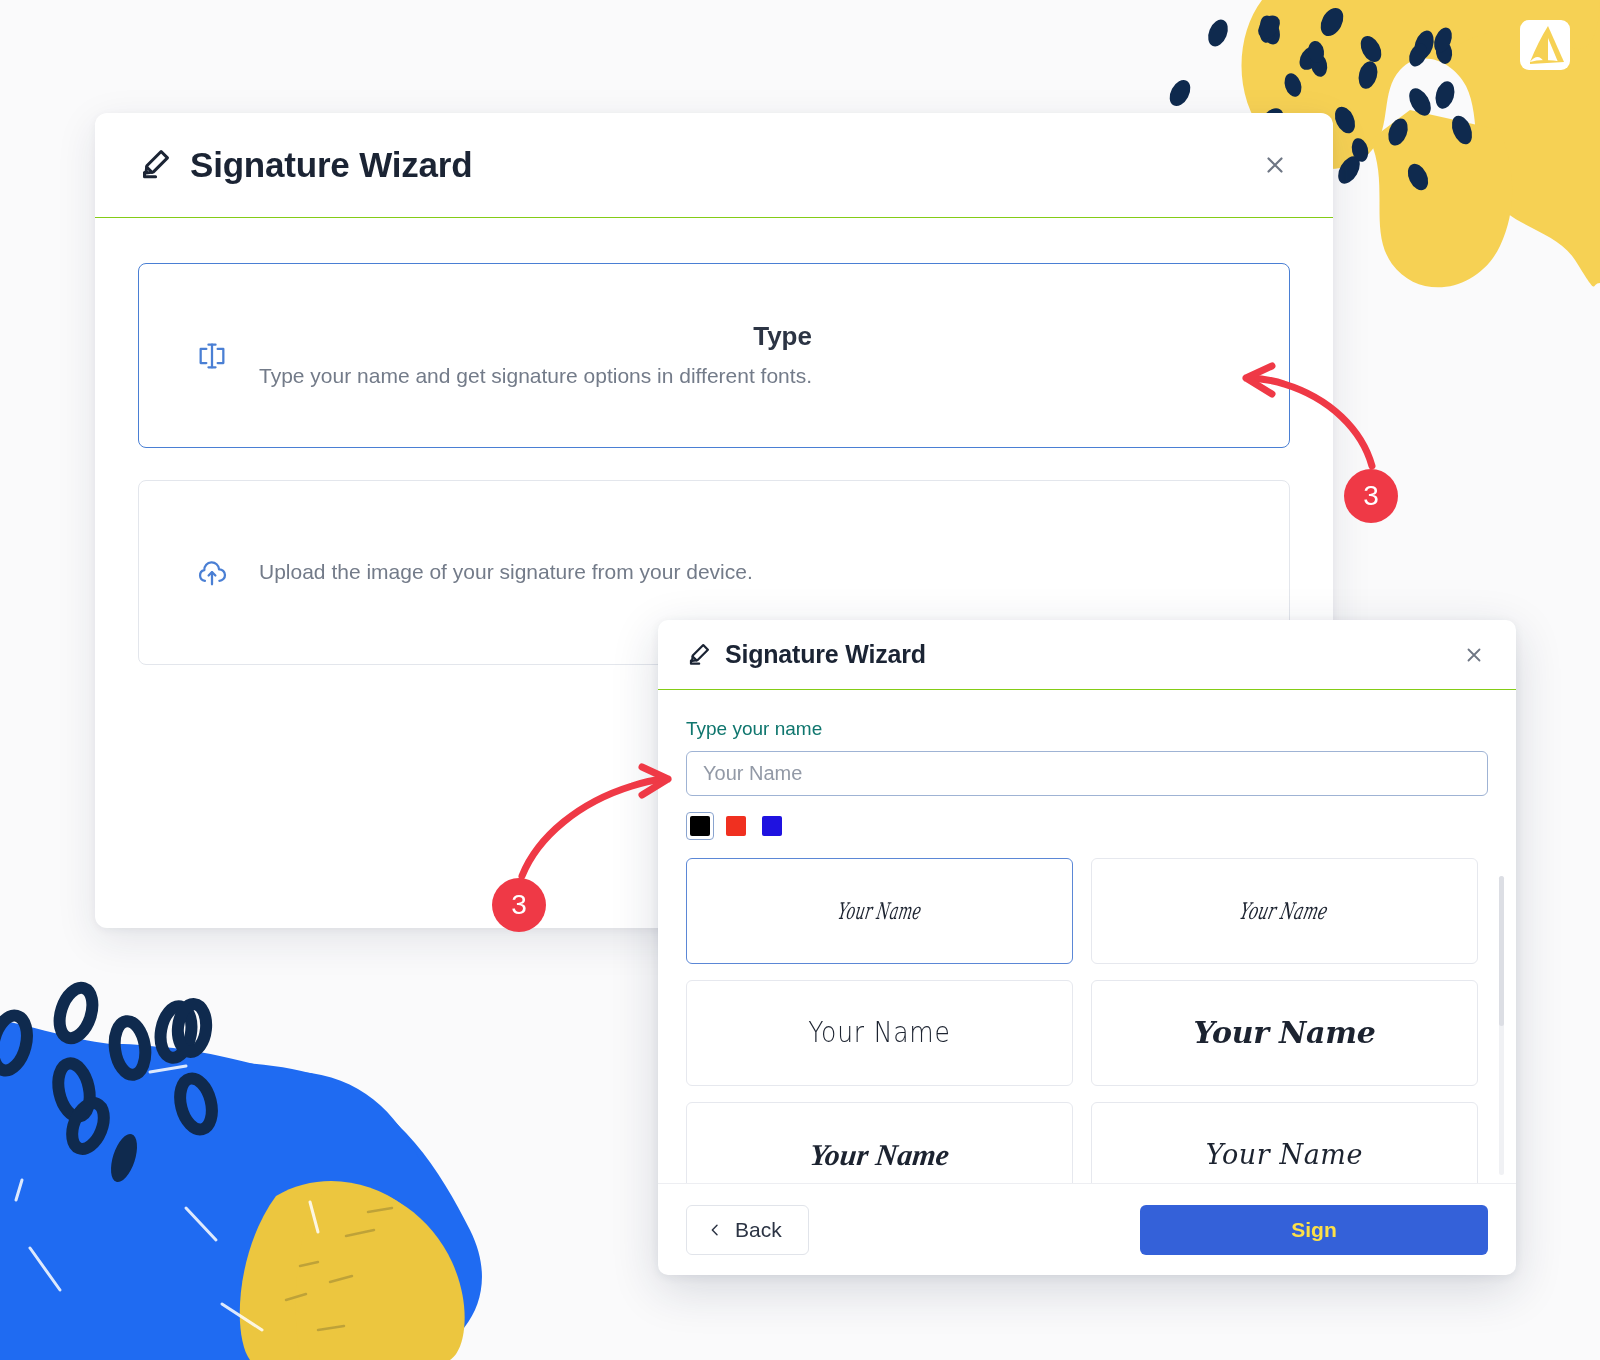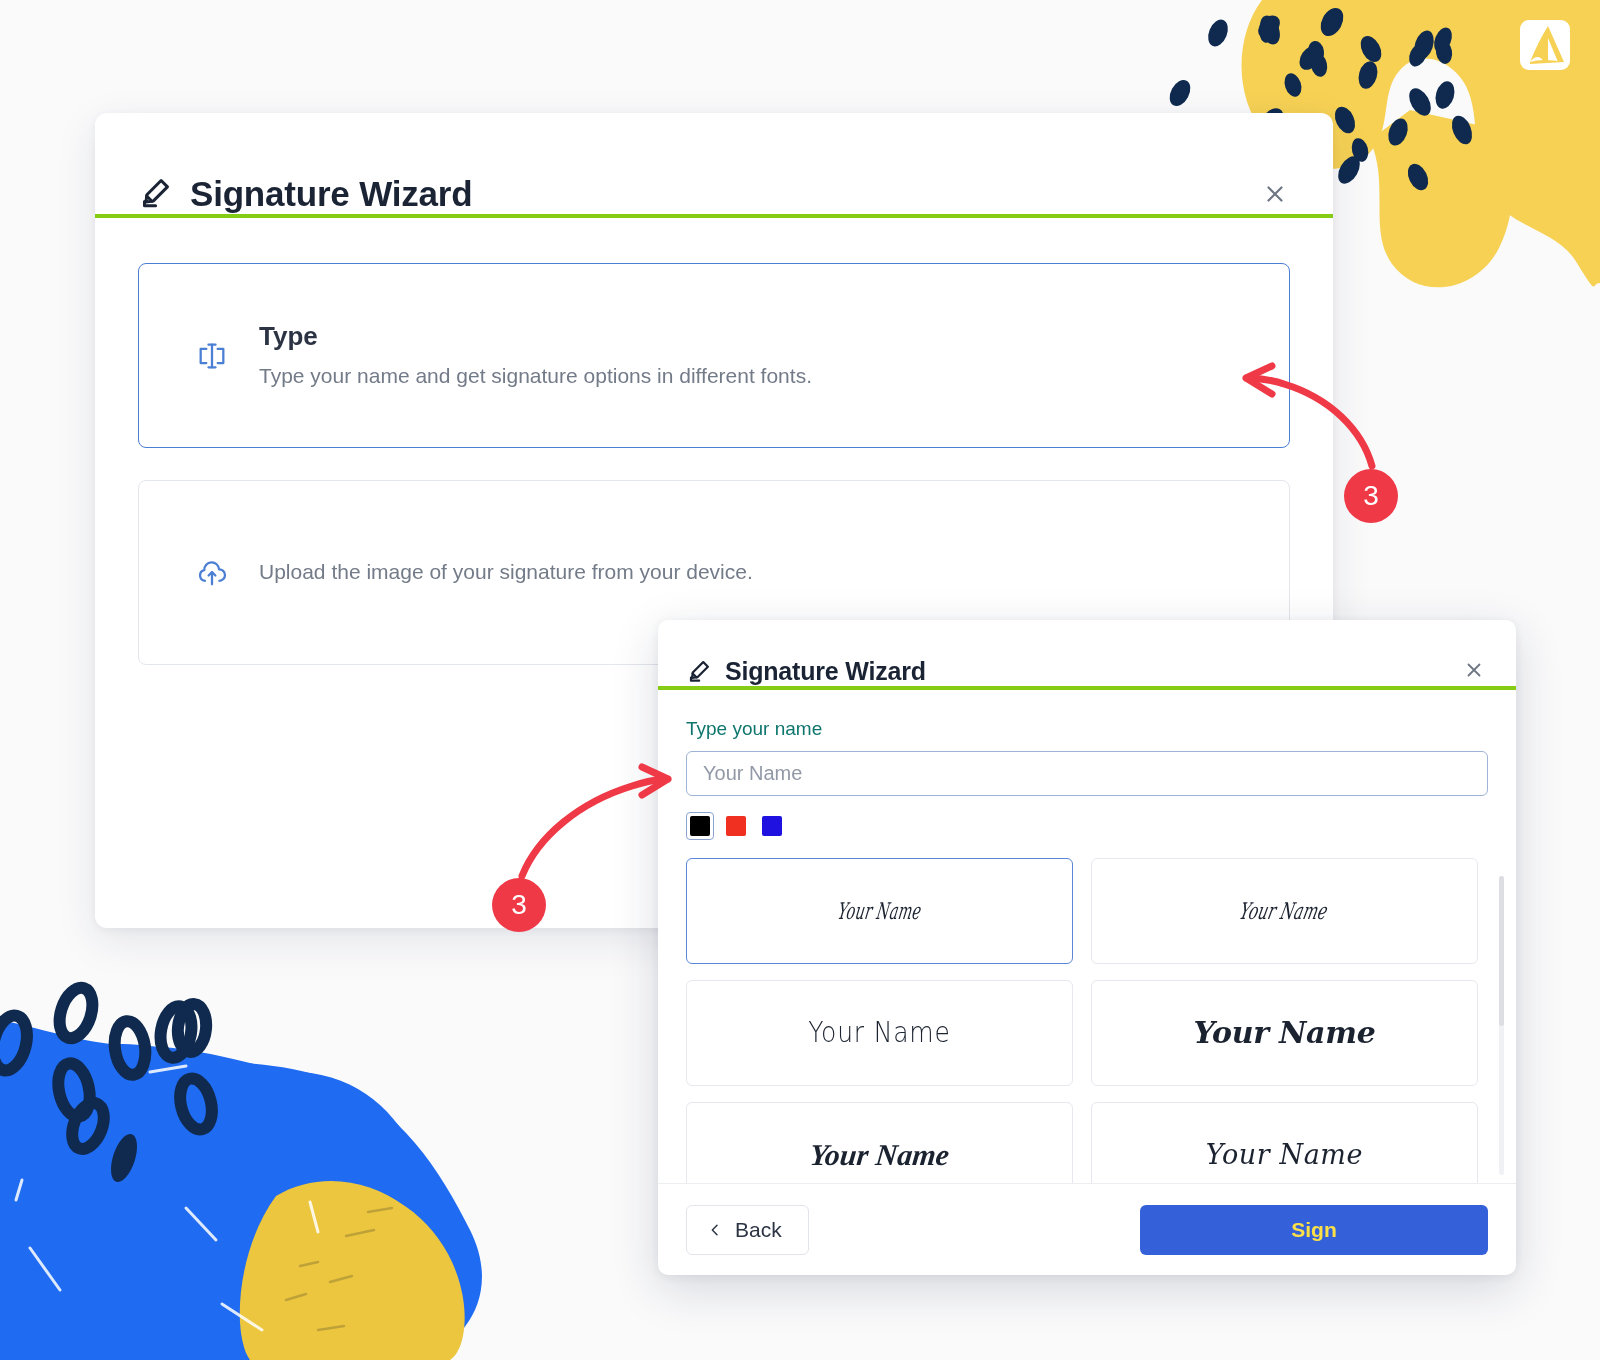--- a/index.html
+++ b/index.html
@@ -65,22 +65,22 @@
     border-radius: 10px;
     box-shadow: 0 14px 48px rgba(25, 38, 68, 0.16), 0 2px 10px rgba(25,38,68,0.07);
     z-index: 4;
     overflow: hidden;
     display: flex;
     flex-direction: column;
   }
 
   .dlg-header {
     display: flex;
-    align-items: flex-end;
-    border-bottom: 4px solid #84cc16;
+    align-items: center;
+    border-bottom: 1px solid #84cc16;
     flex: none;
   }
 
   .dialog-primary .dlg-header {
     height: 105px;
     padding: 0 38px 0 40px;
   }
 
   .dialog-secondary .dlg-header {
     height: 70px;
@@ -131,20 +131,21 @@
     display: flex;
     align-items: center;
     gap: 26px;
     border: 1px solid #e3e6ec;
     border-radius: 8px;
     height: 185px;
     padding: 0 30px 0 52px;
     margin-bottom: 32px;
     background: #fff;
     cursor: pointer;
+    text-align: right;
   }
 
   .option-card.selected {
     border: 1px solid #4a7fd4;
   }
 
   .option-icon { flex: none; width: 42px; display: flex; justify-content: center; }
 
   .option-text { display: flex; flex-direction: column; gap: 11px; }
 

